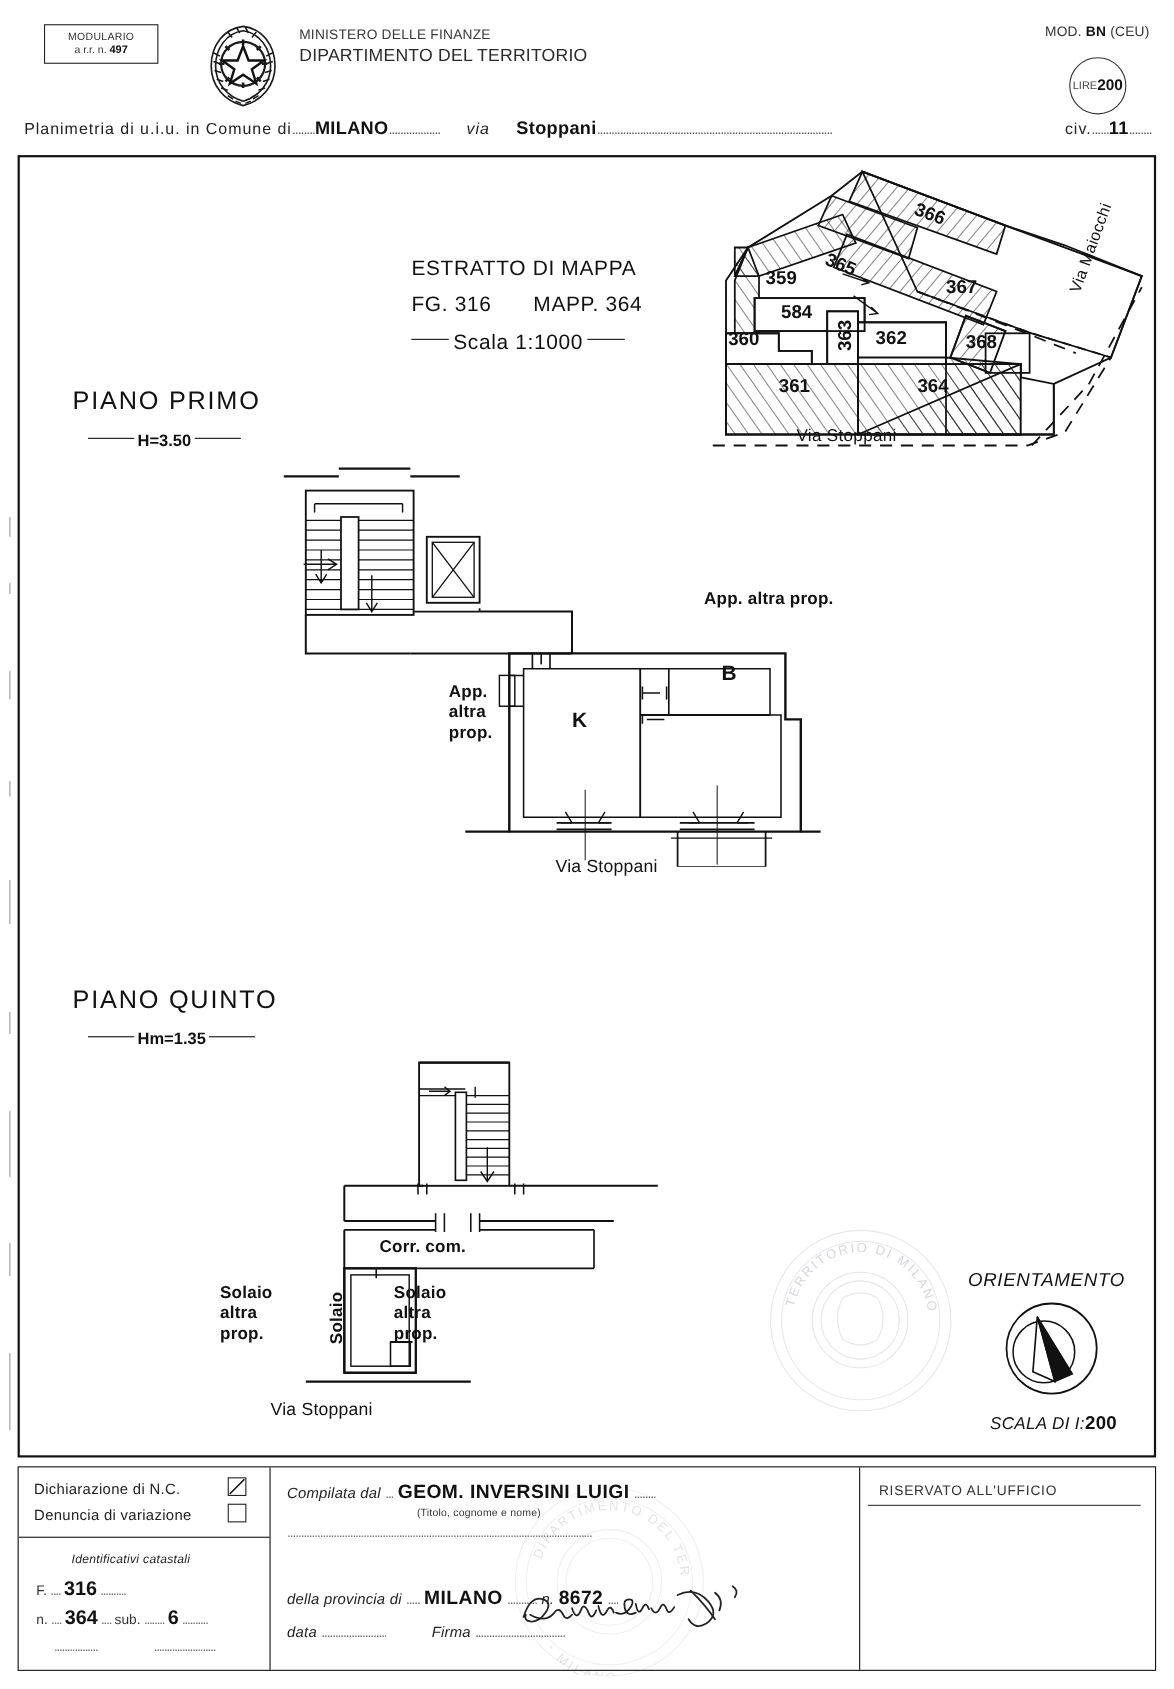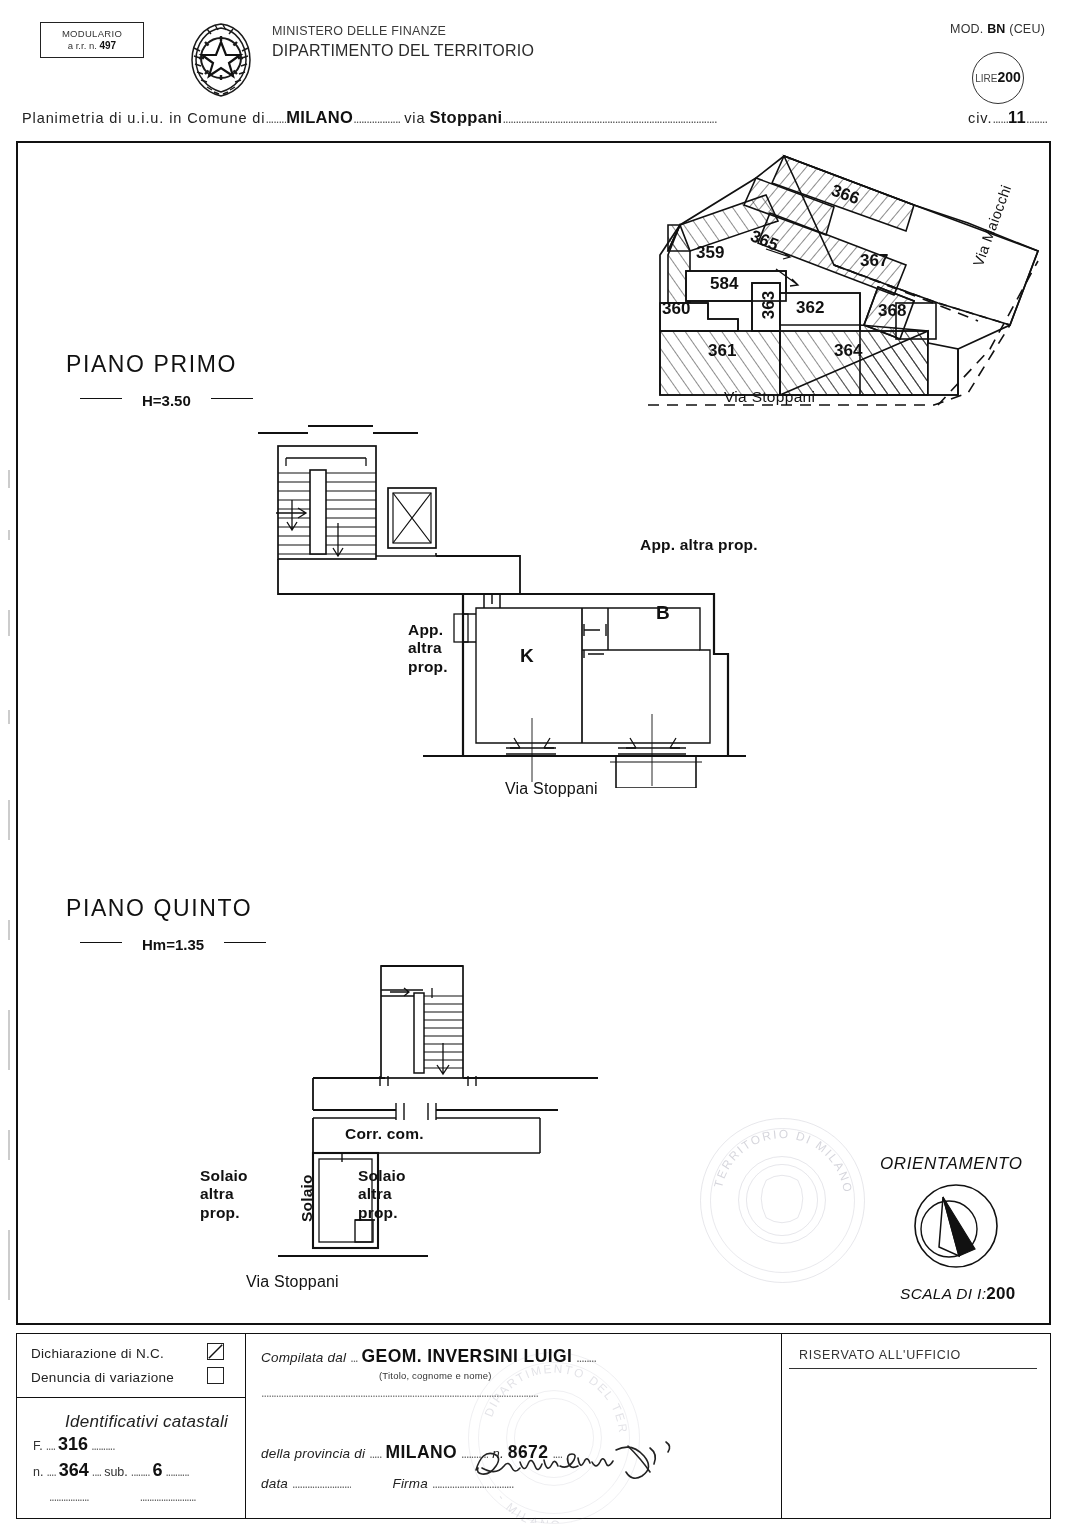--- a/index.html
+++ b/index.html
@@ -78,21 +78,21 @@
   .maplabel { position: absolute; font-size: 17px; font-weight: bold; color: #111; }
   .vstoppani-map { position: absolute; left: 706px; top: 245px; font-size: 15.5px; color: #111; letter-spacing: .3px; }
   .vmaiocchi {
     position: absolute; left: 952px; top: 120px;
     font-size: 14.5px; color: #111; letter-spacing: .3px;
     transform: rotate(-70deg); transform-origin: left top; white-space: nowrap;
   }
 
   
   .floor-title { position: absolute; font-size: 23px; letter-spacing: 1.6px; color: #111; }
-  .floor-h { position: absolute; display: flex; align-items: center; gap: 20px; font-size: 15px; font-weight: bold; color: #111; }
+  .floor-h { position: absolute; display: flex; align-items: center; gap: 3px; font-size: 15px; font-weight: bold; color: #111; }
   .floor-h .rule { display: inline-block; width: 42px; border-bottom: 1.7px solid #111; transform: translateY(-2px); }
 
   
   .plabel { position: absolute; font-size: 15.5px; color: #111; font-weight: bold; letter-spacing: .2px; line-height: 1.18; }
   .plabel.reg { font-weight: normal; }
   .room-letter { position: absolute; font-size: 19px; font-weight: bold; color:#111; }
   .vertical-lbl { transform: rotate(-90deg); transform-origin: center center; }
 
   
   .orient-title { position: absolute; left: 862px; top: 1011px; font-size: 17px; font-style: italic; letter-spacing: .6px; color: #111; }
@@ -115,21 +115,21 @@
   
   .botform { position: absolute; left: 16px; top: 1333px; width: 1035px; height: 186px; border: 1.6px solid #111; }
   .bf-col { position: absolute; top: 0; height: 100%; }
   .bf-divider { position: absolute; top: 0; height: 100%; width: 0; border-left: 1.6px solid #111; }
 
   .nc-box { position: absolute; left: 0; top: 0; width: 228px; height: 64px; border-bottom: 1.6px solid #111; }
   .nc-row { position: absolute; left: 14px; font-size: 13.5px; color: #222; letter-spacing: .3px; }
   .chk { position: absolute; width: 17px; height: 17px; border: 1.5px solid #222; }
   .chk .slash { position: absolute; left: -1px; top: -1px; width: calc(100% + 2px); height: calc(100% + 2px); }
 
-  .ident-title { position: absolute; left: 48px; top: 78px; font-size: 17px; font-style: italic; color: #222; letter-spacing: .3px; }
+  .ident-title { position: absolute; left: 48px; top: 78px; font-size: 11px; font-style: italic; color: #222; letter-spacing: .3px; }
   .ident-row { position: absolute; font-size: 12.5px; color: #333; display:flex; align-items: baseline; gap: 3px; }
   .ident-row .num { font-size: 18px; font-weight: bold; color: #111; }
   .ident-row .dts { color: #666; letter-spacing: -1px; font-size: 12px; }
 
   .mid-row { position: absolute; font-size: 13.5px; font-style: italic; color: #222; display: flex; align-items: baseline; gap: 4px; letter-spacing: .2px; }
   .mid-row .hand { font-style: normal; font-weight: bold; font-size: 17.5px; color: #111; letter-spacing: .4px; }
   .mid-row .dts { color: #666; letter-spacing: -1px; font-size: 12.5px; font-style: normal; overflow:hidden; white-space:nowrap; }
   .mid-sub { position: absolute; font-size: 9.5px; color: #333; letter-spacing: .2px; }
   .mid-fullrule { position: absolute; font-size: 12.5px; color:#777; letter-spacing:-1px; white-space:nowrap; overflow:hidden; }
 
@@ -189,31 +189,43 @@
       <div class="t">LIRE</div>
       <div class="v">200</div>
     </div>
   </div>
 
   <div class="planline">
     <span class="lbl">Planimetria  di  u.i.u.  in  Comune  di</span>
     <span class="dots">........</span>
     <span class="fill">MILANO</span>
     <span class="dots">..................</span>
-    <span class="lbl" style="margin:0 4px;">via</span>
+    <span class="lbl" style="margin:0 24px;font-style:italic;">via</span>
     <span class="fill">Stoppani</span>
     <span class="grow">..................................................................................</span>
     <span class="lbl" style="margin-left:6px;">civ.</span>
     <span class="dots">......</span>
     <span class="fill">11</span>
     <span class="dots">........</span>
   </div>
 
   <div class="frame">
 
+    <div class="estratto">
+      <div>ESTRATTO DI MAPPA</div>
+      <div class="r2">
+        <span>FG. 316</span>
+        <span>MAPP. 364</span>
+      </div>
+      <div class="r3">
+        <span class="rule"></span>
+        <span>Scala 1:1000</span>
+        <span class="rule"></span>
+      </div>
+    </div>
 
     <div class="mapextract">
       <svg viewBox="0 0 415 280" width="415" height="280">
         <defs>
           <pattern id="hatch" width="9" height="9" patternUnits="userSpaceOnUse" patternTransform="rotate(40)">
             <line x1="0" y1="0" x2="0" y2="9" stroke="#1a1a1a" stroke-width="1"></line>
           </pattern>
           <pattern id="hatch2" width="10" height="10" patternUnits="userSpaceOnUse" patternTransform="rotate(-35)">
             <line x1="0" y1="0" x2="0" y2="10" stroke="#1a1a1a" stroke-width="1"></line>
           </pattern>

